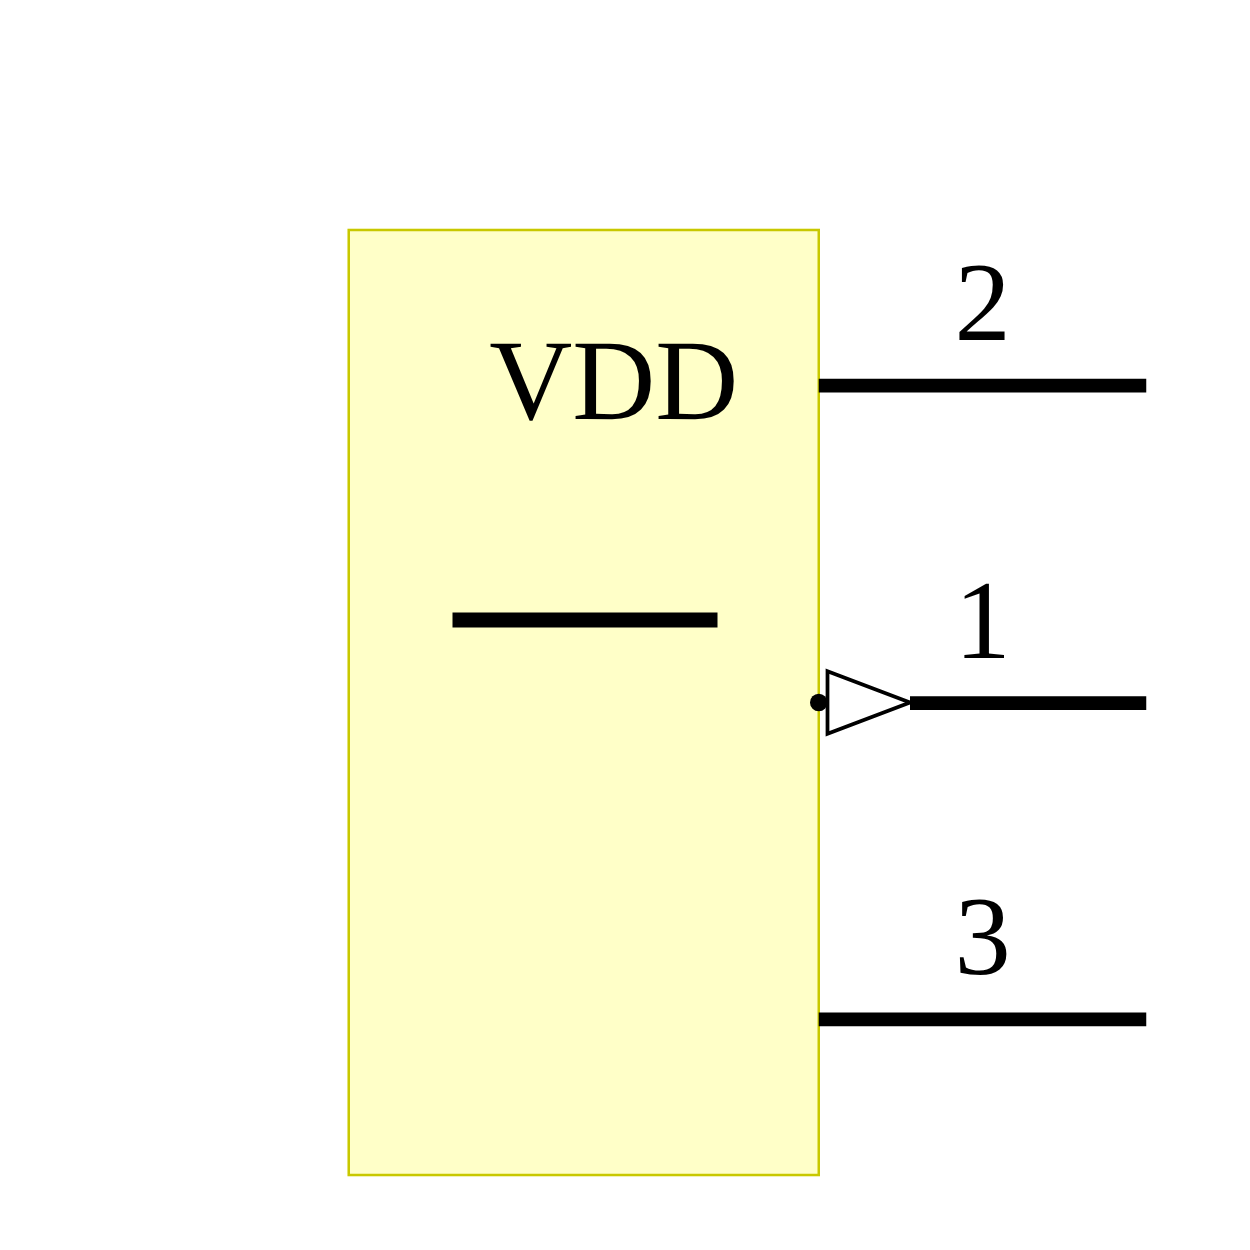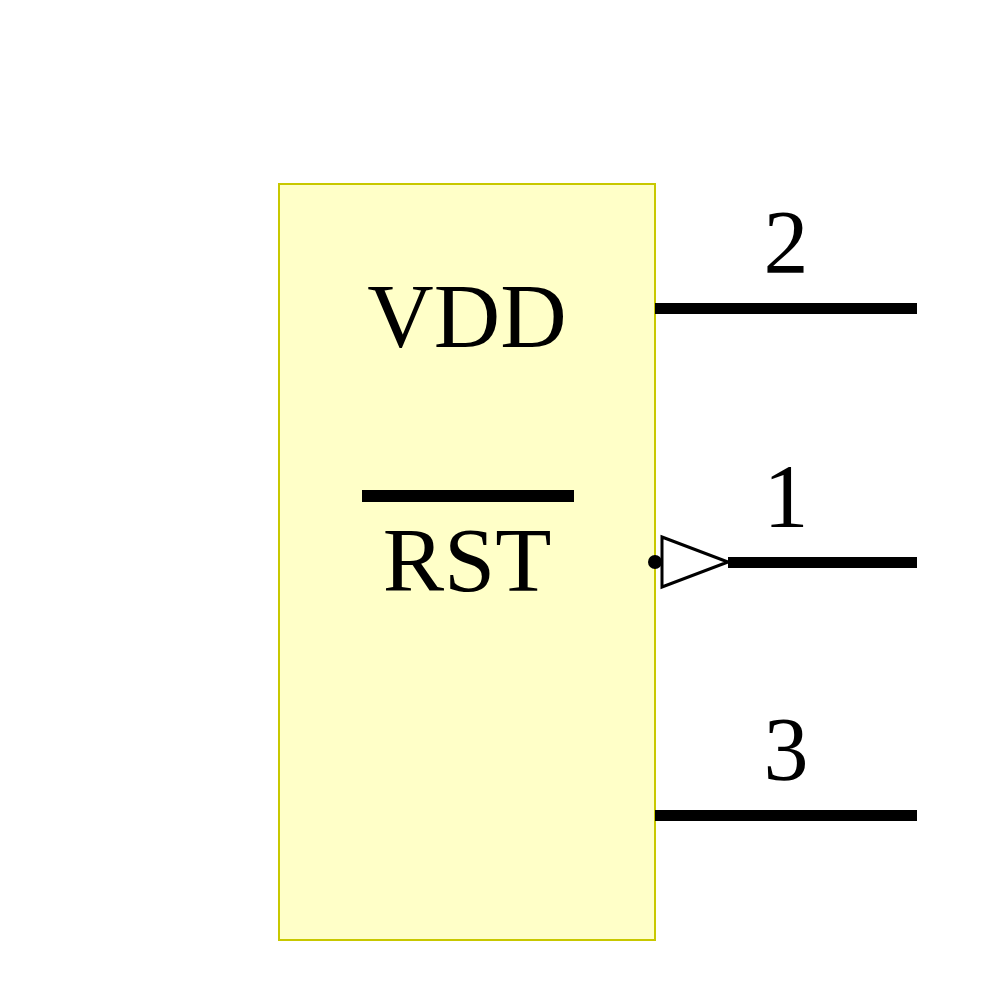--- a/index.html
+++ b/index.html
@@ -28,21 +28,21 @@
   .pin-label {
     position: absolute;
     left: 278px;
     width: 378px;
     text-align: center;
     font-size: 92px;
     line-height: 1;
     color: #000000;
     white-space: nowrap;
   }
-  .pin-label.vdd { top: 270px; }
+  .pin-label.vdd { top: 258px; padding-left: 24px; }
   .pin-label.rst { top: 514px; }
   .pin-label.vss { top: 764px; }
   .rst-overline {
     position: absolute;
     left: 362px;
     top: 490px;
     width: 212px;
     height: 12px;
     background: #000000;
   }
@@ -88,21 +88,20 @@
 
 <div class="canvas">
 
   <div class="component-body"></div>
 
   <div class="pin-label vdd">VDD</div>
   <div class="pin-line p2"></div>
   <div class="pin-number n2">2</div>
 
   <div class="rst-overline"></div>
-  <div class="pin-label rst">RST</div>
   <div class="pin-origin-dot"></div>
   <svg class="inv-triangle" viewBox="0 0 72 56" xmlns="http://www.w3.org/2000/svg">
     <polygon points="3,3 69,28 3,53" fill="#ffffff" stroke="#000000" stroke-width="3"></polygon>
   </svg>
   <div class="pin-line p1"></div>
   <div class="pin-number n1">1</div>
 
   <div class="pin-line p3"></div>
   <div class="pin-number n3">3</div>
 

